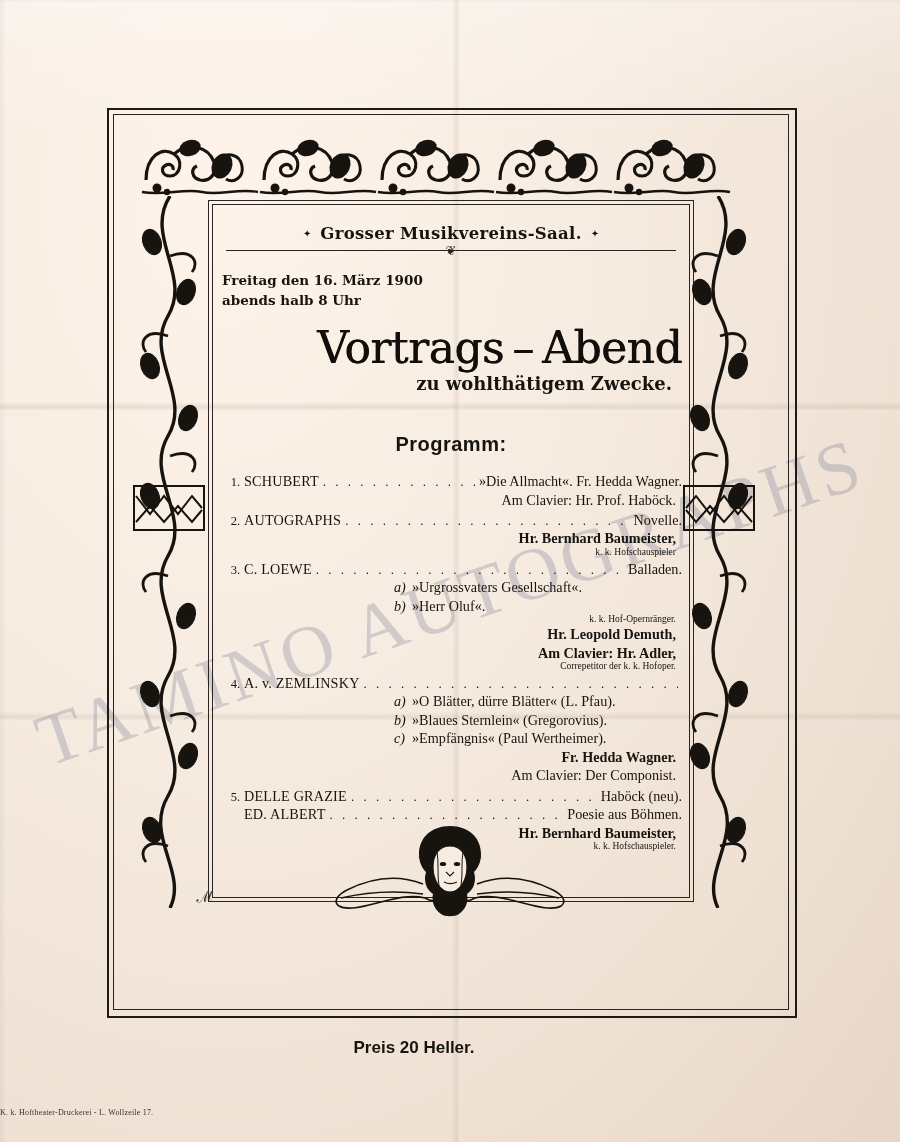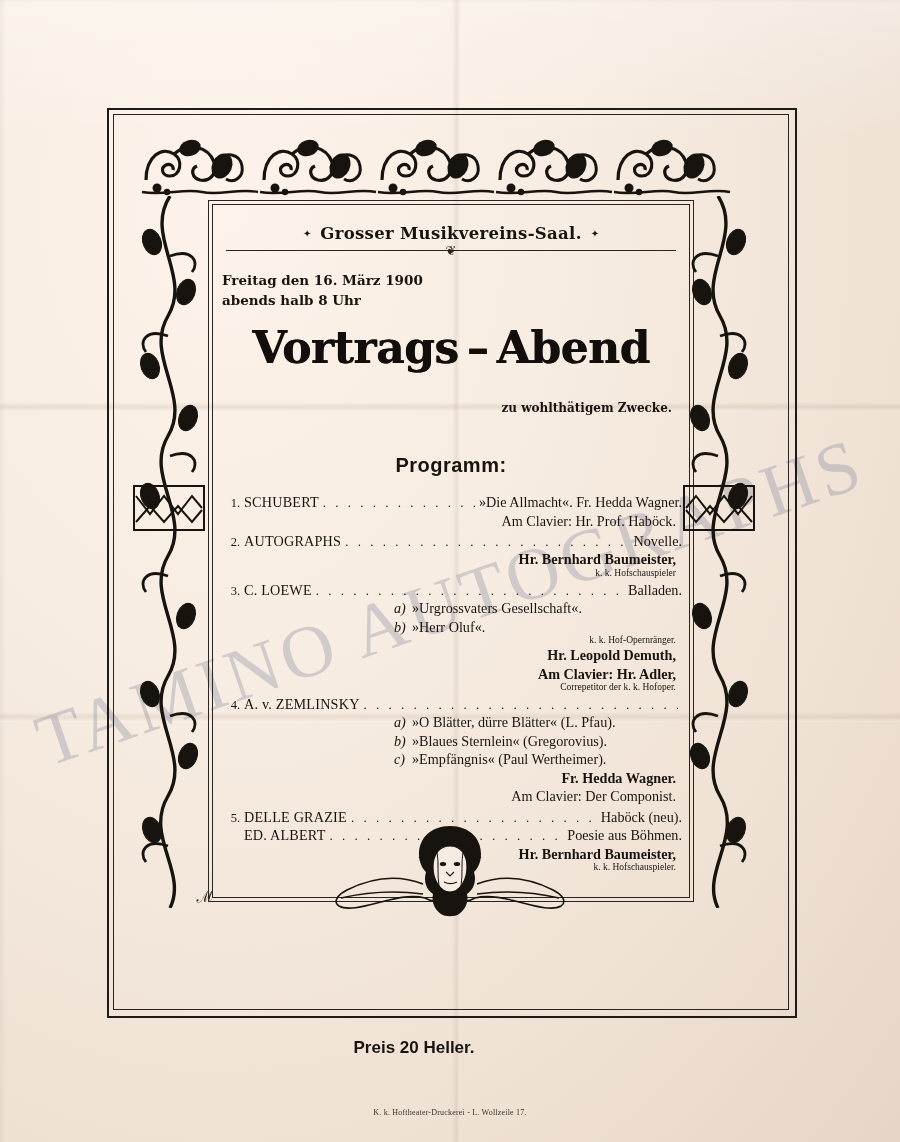--- a/index.html
+++ b/index.html
@@ -131,35 +131,35 @@
     margin-top: 12px;
     margin-left: 2px;
     font-family: "DejaVu Serif", serif;
     font-weight: bold;
     font-size: 13.5px;
     line-height: 1.45;
   }
 
   .main-title {
     margin-top: 12px;
-    text-align: center;
+    text-align: right;
     font-family: "DejaVu Serif", serif;
-    font-weight: bold;
+    font-weight: normal;
     font-size: 44px;
     letter-spacing: -0.5px;
     color: #110e0b;
     text-shadow: 0.6px 0 0 #110e0b;
   }
   .subtitle {
-    margin-top: 28px;
+    margin-top: 0;
     text-align: right;
     padding-right: 10px;
     font-family: "DejaVu Serif", serif;
     font-weight: bold;
-    font-size: 12px;
+    font-size: 18px;
   }
   .programm {
     margin-top: 39px;
     text-align: center;
     font-family: Liberation Sans, sans-serif;
     font-weight: bold;
     font-size: 20px;
     letter-spacing: 0.5px;
   }
 
@@ -249,21 +249,20 @@
     text-align: center;
     font-family: Liberation Sans, sans-serif;
     font-weight: bold;
     font-size: 17px;
     color: #17140f;
   }
   #imprint {
     position: absolute;
     left: 0; top: 1108px;
     width: 900px;
-    text-align: center;
     font-size: 8px;
     letter-spacing: 0.2px;
     color: #3a322b;
   }
 </style>
 </head>
 <body>
 
 <div id="paper">
   <div id="creases"></div>

